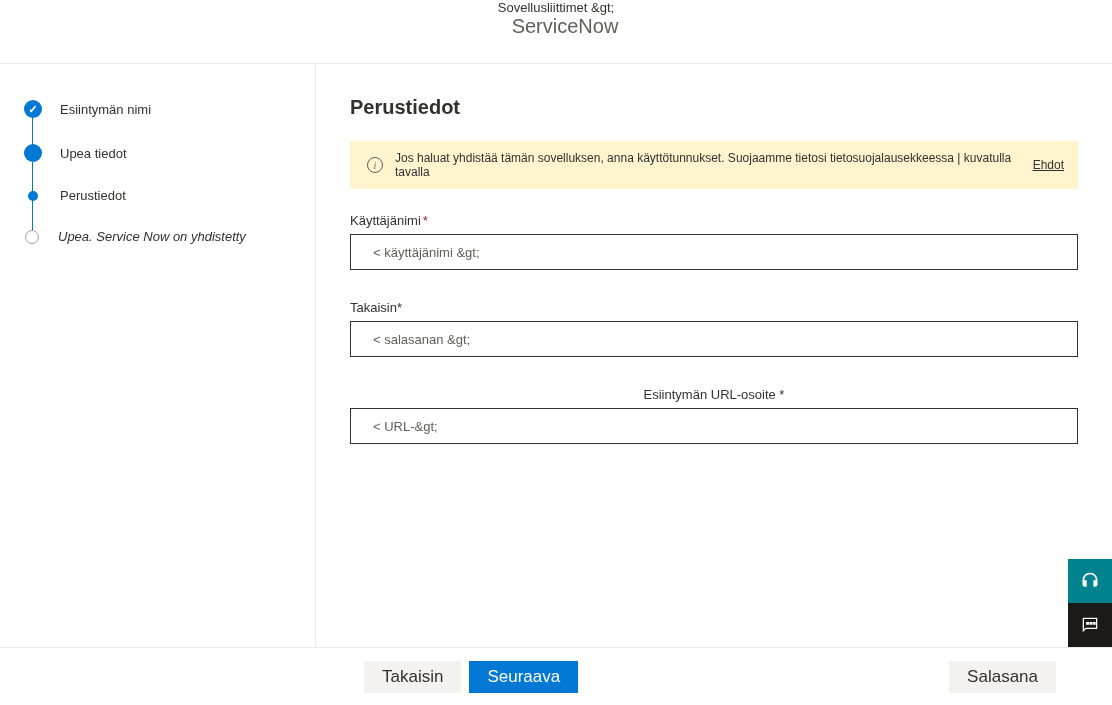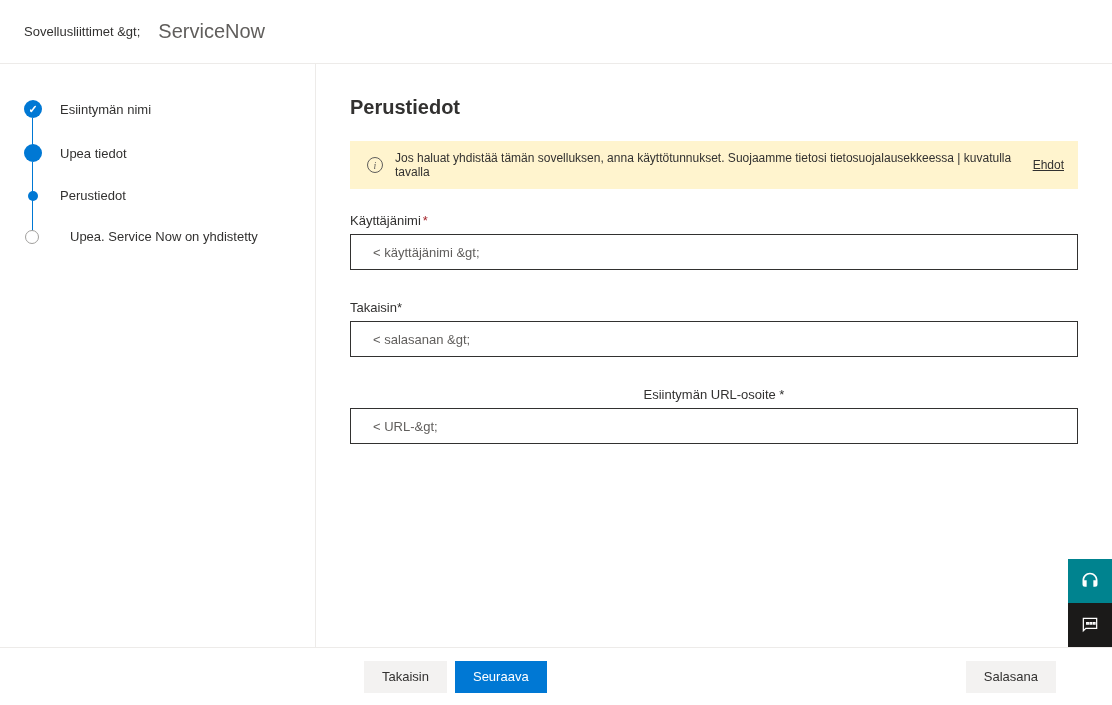--- a/index.html
+++ b/index.html
@@ -1,18 +1,18 @@
 <!DOCTYPE html>
 <html><head>
   <meta charset="utf-8">
   <style>
     * { box-sizing: border-box; margin: 0; padding: 0; }
     body { font-family: "Segoe UI", Arial, sans-serif; font-size: 13px; color: #323130; background: #fff; width: 1112px; height: 705px; position: relative; overflow: hidden; }
     
-    .header { height: 64px; border-bottom: 1px solid #edebe9; display: flex; align-items: center; padding: 0 24px; }
+    .header { height: 64px; border-bottom: 1px solid #edebe9; display: flex; align-items: center; padding: 0 24px; flex-direction: column; }
     .header .breadcrumb-label { font-size: 13px; color: #323130; }
     .header .app-title { font-size: 20px; color: #605e5c; margin-left: 18px; }
     
     .body-wrap { display: flex; height: calc(705px - 64px - 58px); }
     
     .sidebar { width: 316px; border-right: 1px solid #edebe9; padding: 36px 18px 18px 24px; }
     .step-list { list-style: none; }
     .step { display: flex; align-items: center; margin-bottom: 26px; position: relative; }
     .step:not(:last-child)::after {
       content: ""; position: absolute; left: 8px; top: 18px; width: 0; height: 36px;
@@ -21,21 +21,21 @@
     .step.pending:not(:last-child)::after { border-left-color: #a19f9d; }
     .step .circle { width: 18px; height: 18px; border-radius: 50%; flex-shrink: 0; display: flex; align-items: center; justify-content: center; position: relative; z-index: 1; background: #fff; }
     .step.done .circle { background: #0078d4; }
     .step.done .circle::after { content: "✓"; color: #fff; font-size: 11px; font-weight: bold; line-height: 1; }
     .step.current .circle { background: #0078d4; }
     .step.sub .circle { width: 10px; height: 10px; background: #0078d4; margin-left: 4px; margin-right: 4px; }
     .step.sub:not(:last-child)::after { left: 8px; top: 12px; height: 40px; }
     .step.pending .circle { width: 14px; height: 14px; border: 1.5px solid #a19f9d; background: #fff; margin-left: 1px; margin-right: 1px; }
     .step .label { margin-left: 18px; font-size: 13px; color: #323130; }
     .step.sub .label { margin-left: 18px; }
-    .step.pending .label { color: #323130; margin-left: 30px; }
+    .step.pending .label { color: #323130; margin-left: 18px; font-style: italic; }
     
     .main { flex: 1; padding: 32px 34px 20px 34px; position: relative; }
     .page-title { font-size: 20px; font-weight: 600; margin-bottom: 22px; }
     
     .info-banner { background: #fff4ce; border-left: 3px solid #fff4ce; padding: 10px 14px; display: flex; align-items: center; margin-bottom: 24px; font-size: 12px; }
     .info-banner .info-icon { width: 16px; height: 16px; border: 1px solid #605e5c; border-radius: 50%; display: flex; align-items: center; justify-content: center; font-size: 10px; font-style: italic; font-family: serif; margin-right: 12px; flex-shrink: 0; color: #605e5c; }
     .info-banner .info-text { flex: 1; color: #323130; }
     .info-banner .info-link { margin-left: 20px; text-decoration: underline; color: #323130; cursor: pointer; }
     
     .field-group { margin-bottom: 30px; }
@@ -43,21 +43,21 @@
     .field-label .req { color: #a4262c; padding-left: 2px; }
     .field-input {
       width: 100%; height: 36px; border: 1px solid #323130; padding: 0 22px;
       font-size: 13px; color: #605e5c; font-family: inherit; outline: none;
     }
     .field-input::placeholder { color: #605e5c; }
     
     .field-group.url .field-label { text-align: center; }
     
     .footer { position: absolute; bottom: 0; left: 0; right: 0; height: 58px; border-top: 1px solid #edebe9; display: flex; align-items: center; padding: 0 34px 0 364px; }
-    .btn { height: 32px; padding: 0 18px; font-size: 13px; border: none; font-family: inherit; cursor: pointer; margin-right: 8px; }
+    .btn { height: 32px; padding: 0 18px; font-size: 17px; border: none; font-family: inherit; cursor: pointer; margin-right: 8px; }
     .btn.secondary { background: #f3f2f1; color: #323130; }
     .btn.primary { background: #0078d4; color: #fff; }
     .footer .spacer { flex: 1; }
     .btn.cancel { background: #f3f2f1; color: #323130; margin-right: 22px; }
     
     .side-actions { position: absolute; right: 0; bottom: 58px; display: flex; flex-direction: column; }
     .side-btn { width: 44px; height: 44px; display: flex; align-items: center; justify-content: center; color: #fff; cursor: pointer; font-size: 18px; }
     .side-btn.support { background: #00838f; }
     .side-btn.feedback { background: #1b1a19; }
     .side-btn svg { width: 20px; height: 20px; fill: #fff; }

